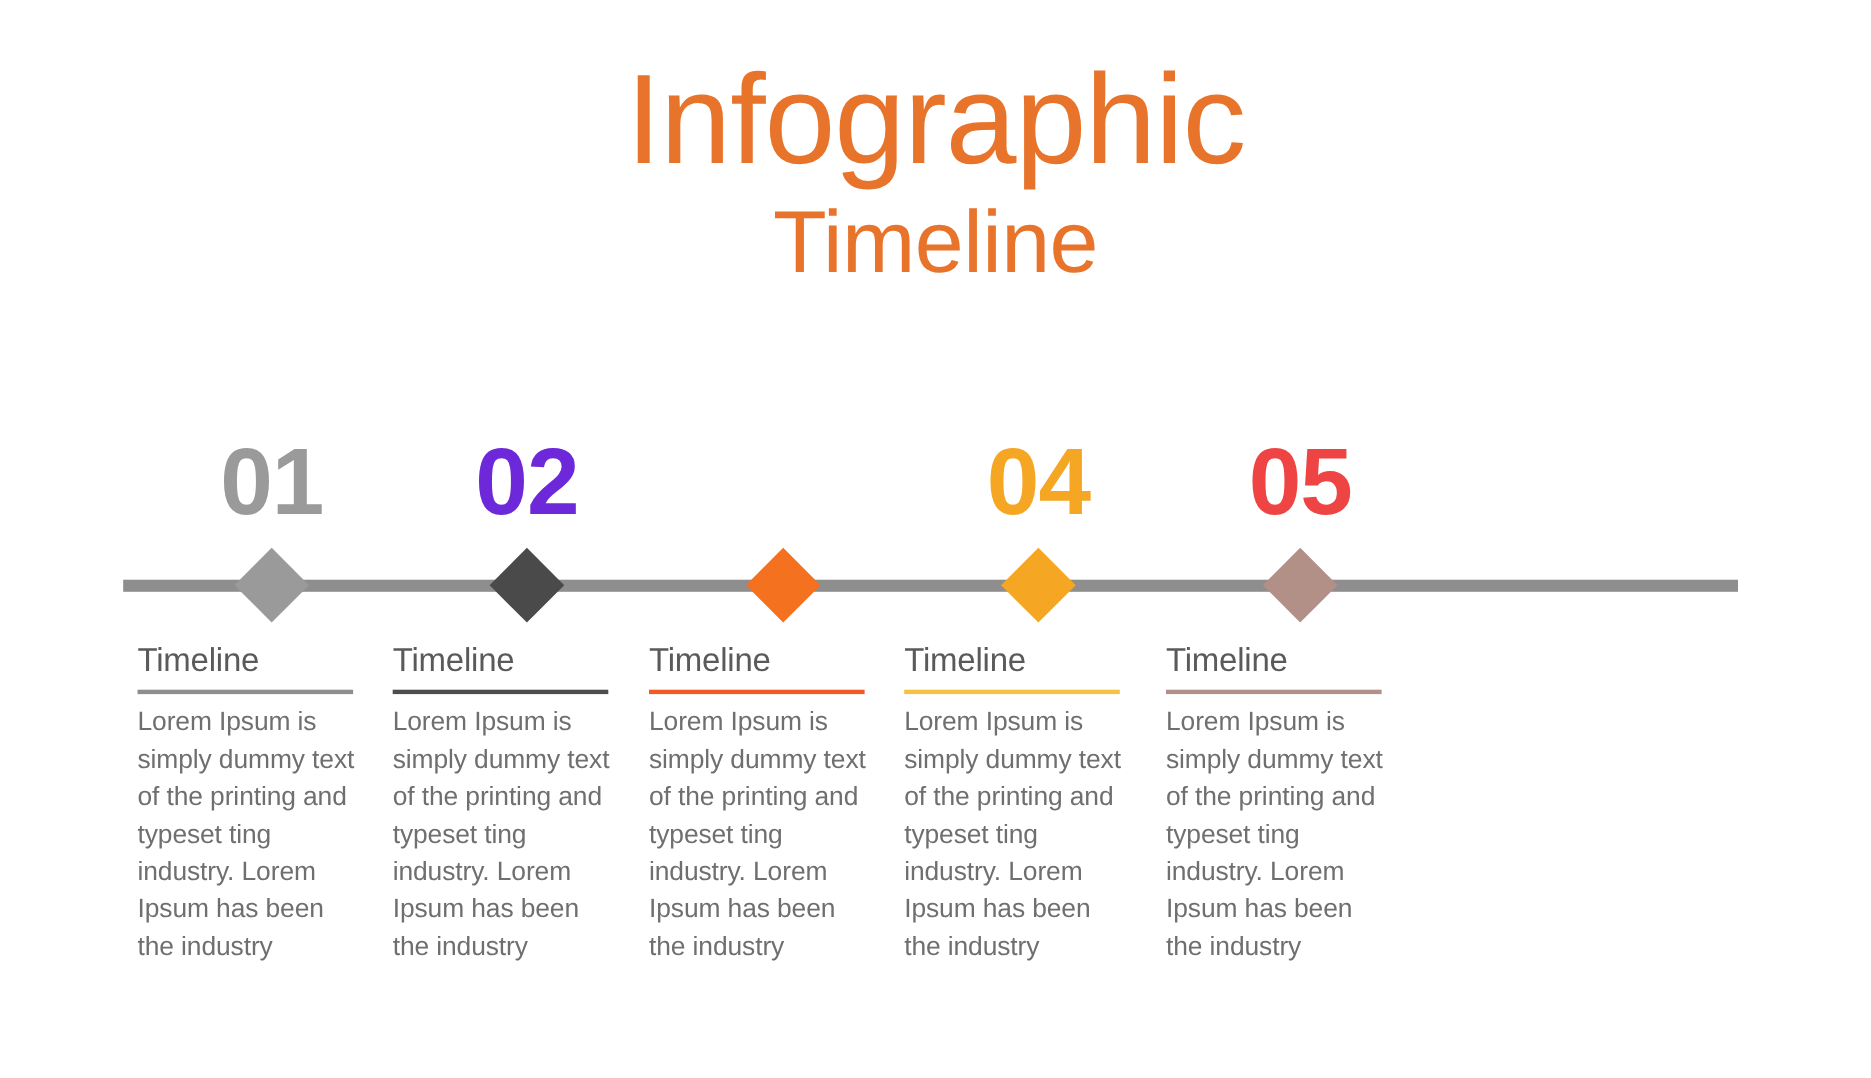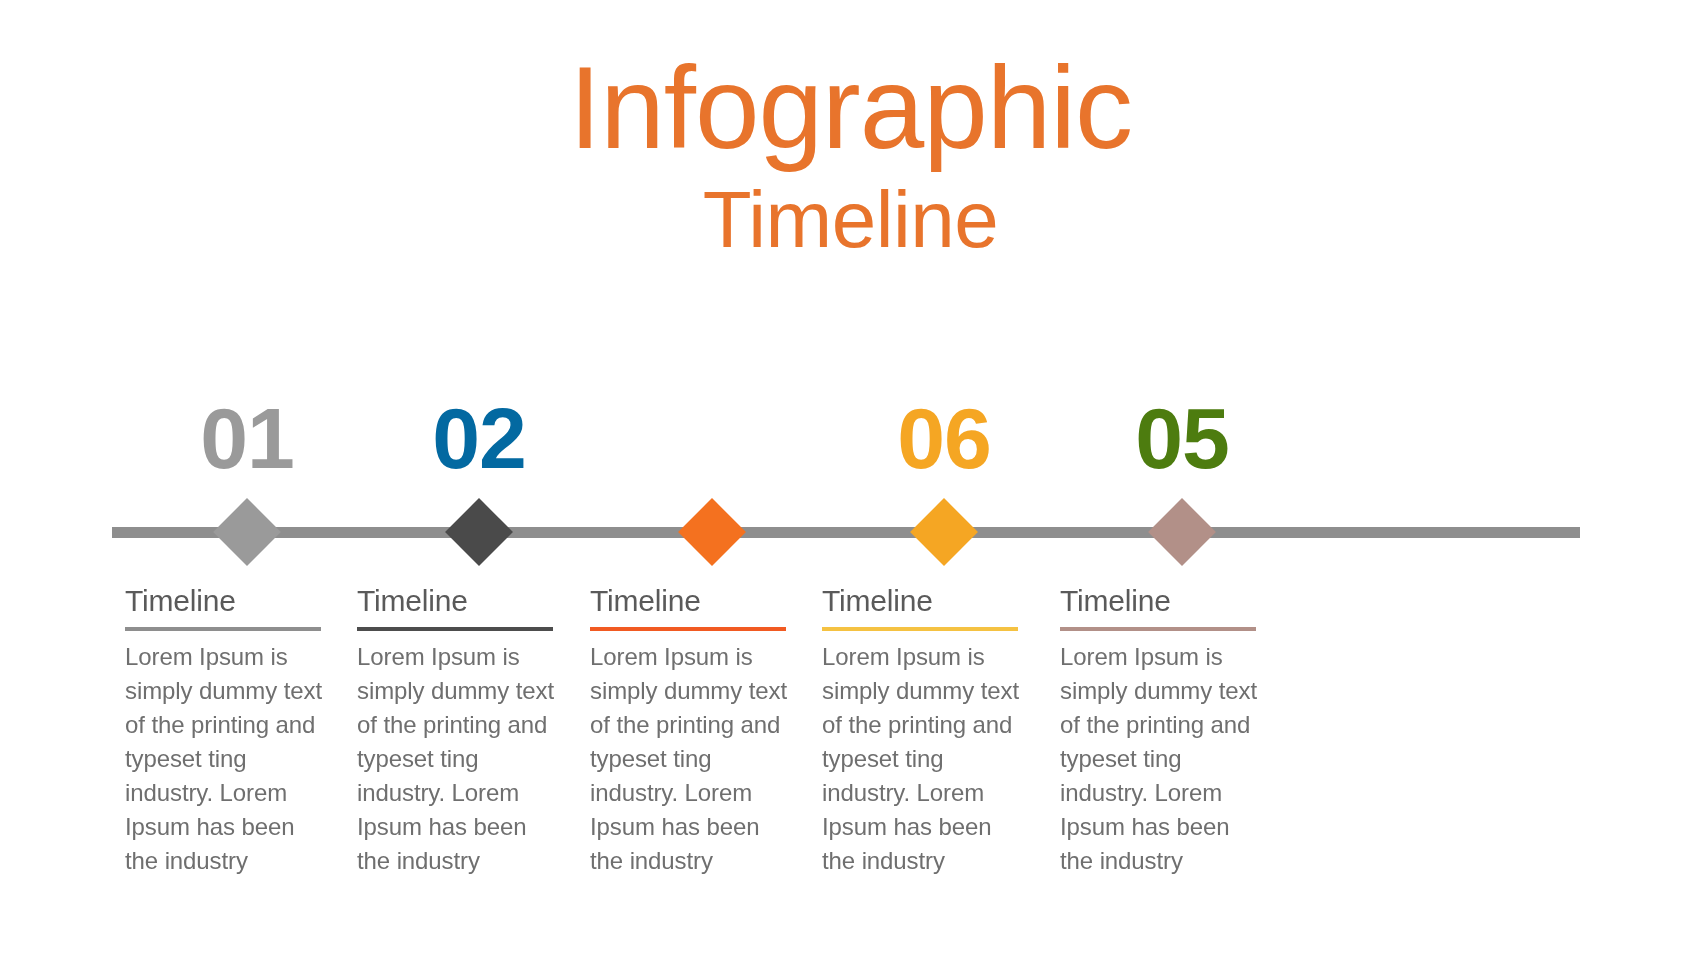--- a/index.html
+++ b/index.html
@@ -136,50 +136,50 @@
       <div class="step-number" style="color: rgb(154, 154, 154);">01</div>
       <div class="step-diamond" style="background: rgb(154, 154, 154);"></div>
       <div class="step-body">
         <div class="step-heading">Timeline</div>
         <div class="step-rule" style="background: rgb(142, 142, 142);"></div>
         <div class="step-text">Lorem Ipsum is simply dummy text of the printing and typeset ting industry. Lorem Ipsum has been the industry</div>
       </div>
     </div>
 
     <div class="step" style="left:237px;">
-      <div class="step-number" style="color: #0369a1;">02</div>
+      <div class="step-number" style="color: #6d28d9;">02</div>
       <div class="step-diamond" style="background: rgb(74, 74, 74);"></div>
       <div class="step-body">
         <div class="step-heading">Timeline</div>
         <div class="step-rule" style="background: rgb(77, 77, 77);"></div>
         <div class="step-text">Lorem Ipsum is simply dummy text of the printing and typeset ting industry. Lorem Ipsum has been the industry</div>
       </div>
     </div>
 
     <div class="step" style="left:470px;">
       <div class="step-diamond" style="background: rgb(244, 113, 31);"></div>
       <div class="step-body">
         <div class="step-heading">Timeline</div>
         <div class="step-rule" style="background: rgb(241, 90, 34);"></div>
         <div class="step-text">Lorem Ipsum is simply dummy text of the printing and typeset ting industry. Lorem Ipsum has been the industry</div>
       </div>
     </div>
 
     <div class="step" style="left:702px;">
-      <div class="step-number" style="color: rgb(245, 166, 35);">06</div>
+      <div class="step-number" style="color: rgb(245, 166, 35);">04</div>
       <div class="step-diamond" style="background: rgb(245, 166, 35);"></div>
       <div class="step-body">
         <div class="step-heading">Timeline</div>
         <div class="step-rule" style="background: rgb(245, 194, 66);"></div>
         <div class="step-text">Lorem Ipsum is simply dummy text of the printing and typeset ting industry. Lorem Ipsum has been the industry</div>
       </div>
     </div>
 
     <div class="step" style="left:940px;">
-      <div class="step-number" style="color: #4d7c0f;">05</div>
+      <div class="step-number" style="color: #ef4444;">05</div>
       <div class="step-diamond" style="background: rgb(178, 144, 136);"></div>
       <div class="step-body">
         <div class="step-heading">Timeline</div>
         <div class="step-rule" style="background: rgb(178, 144, 136);"></div>
         <div class="step-text">Lorem Ipsum is simply dummy text of the printing and typeset ting industry. Lorem Ipsum has been the industry</div>
       </div>
     </div>
 
   </div>
 </div>

